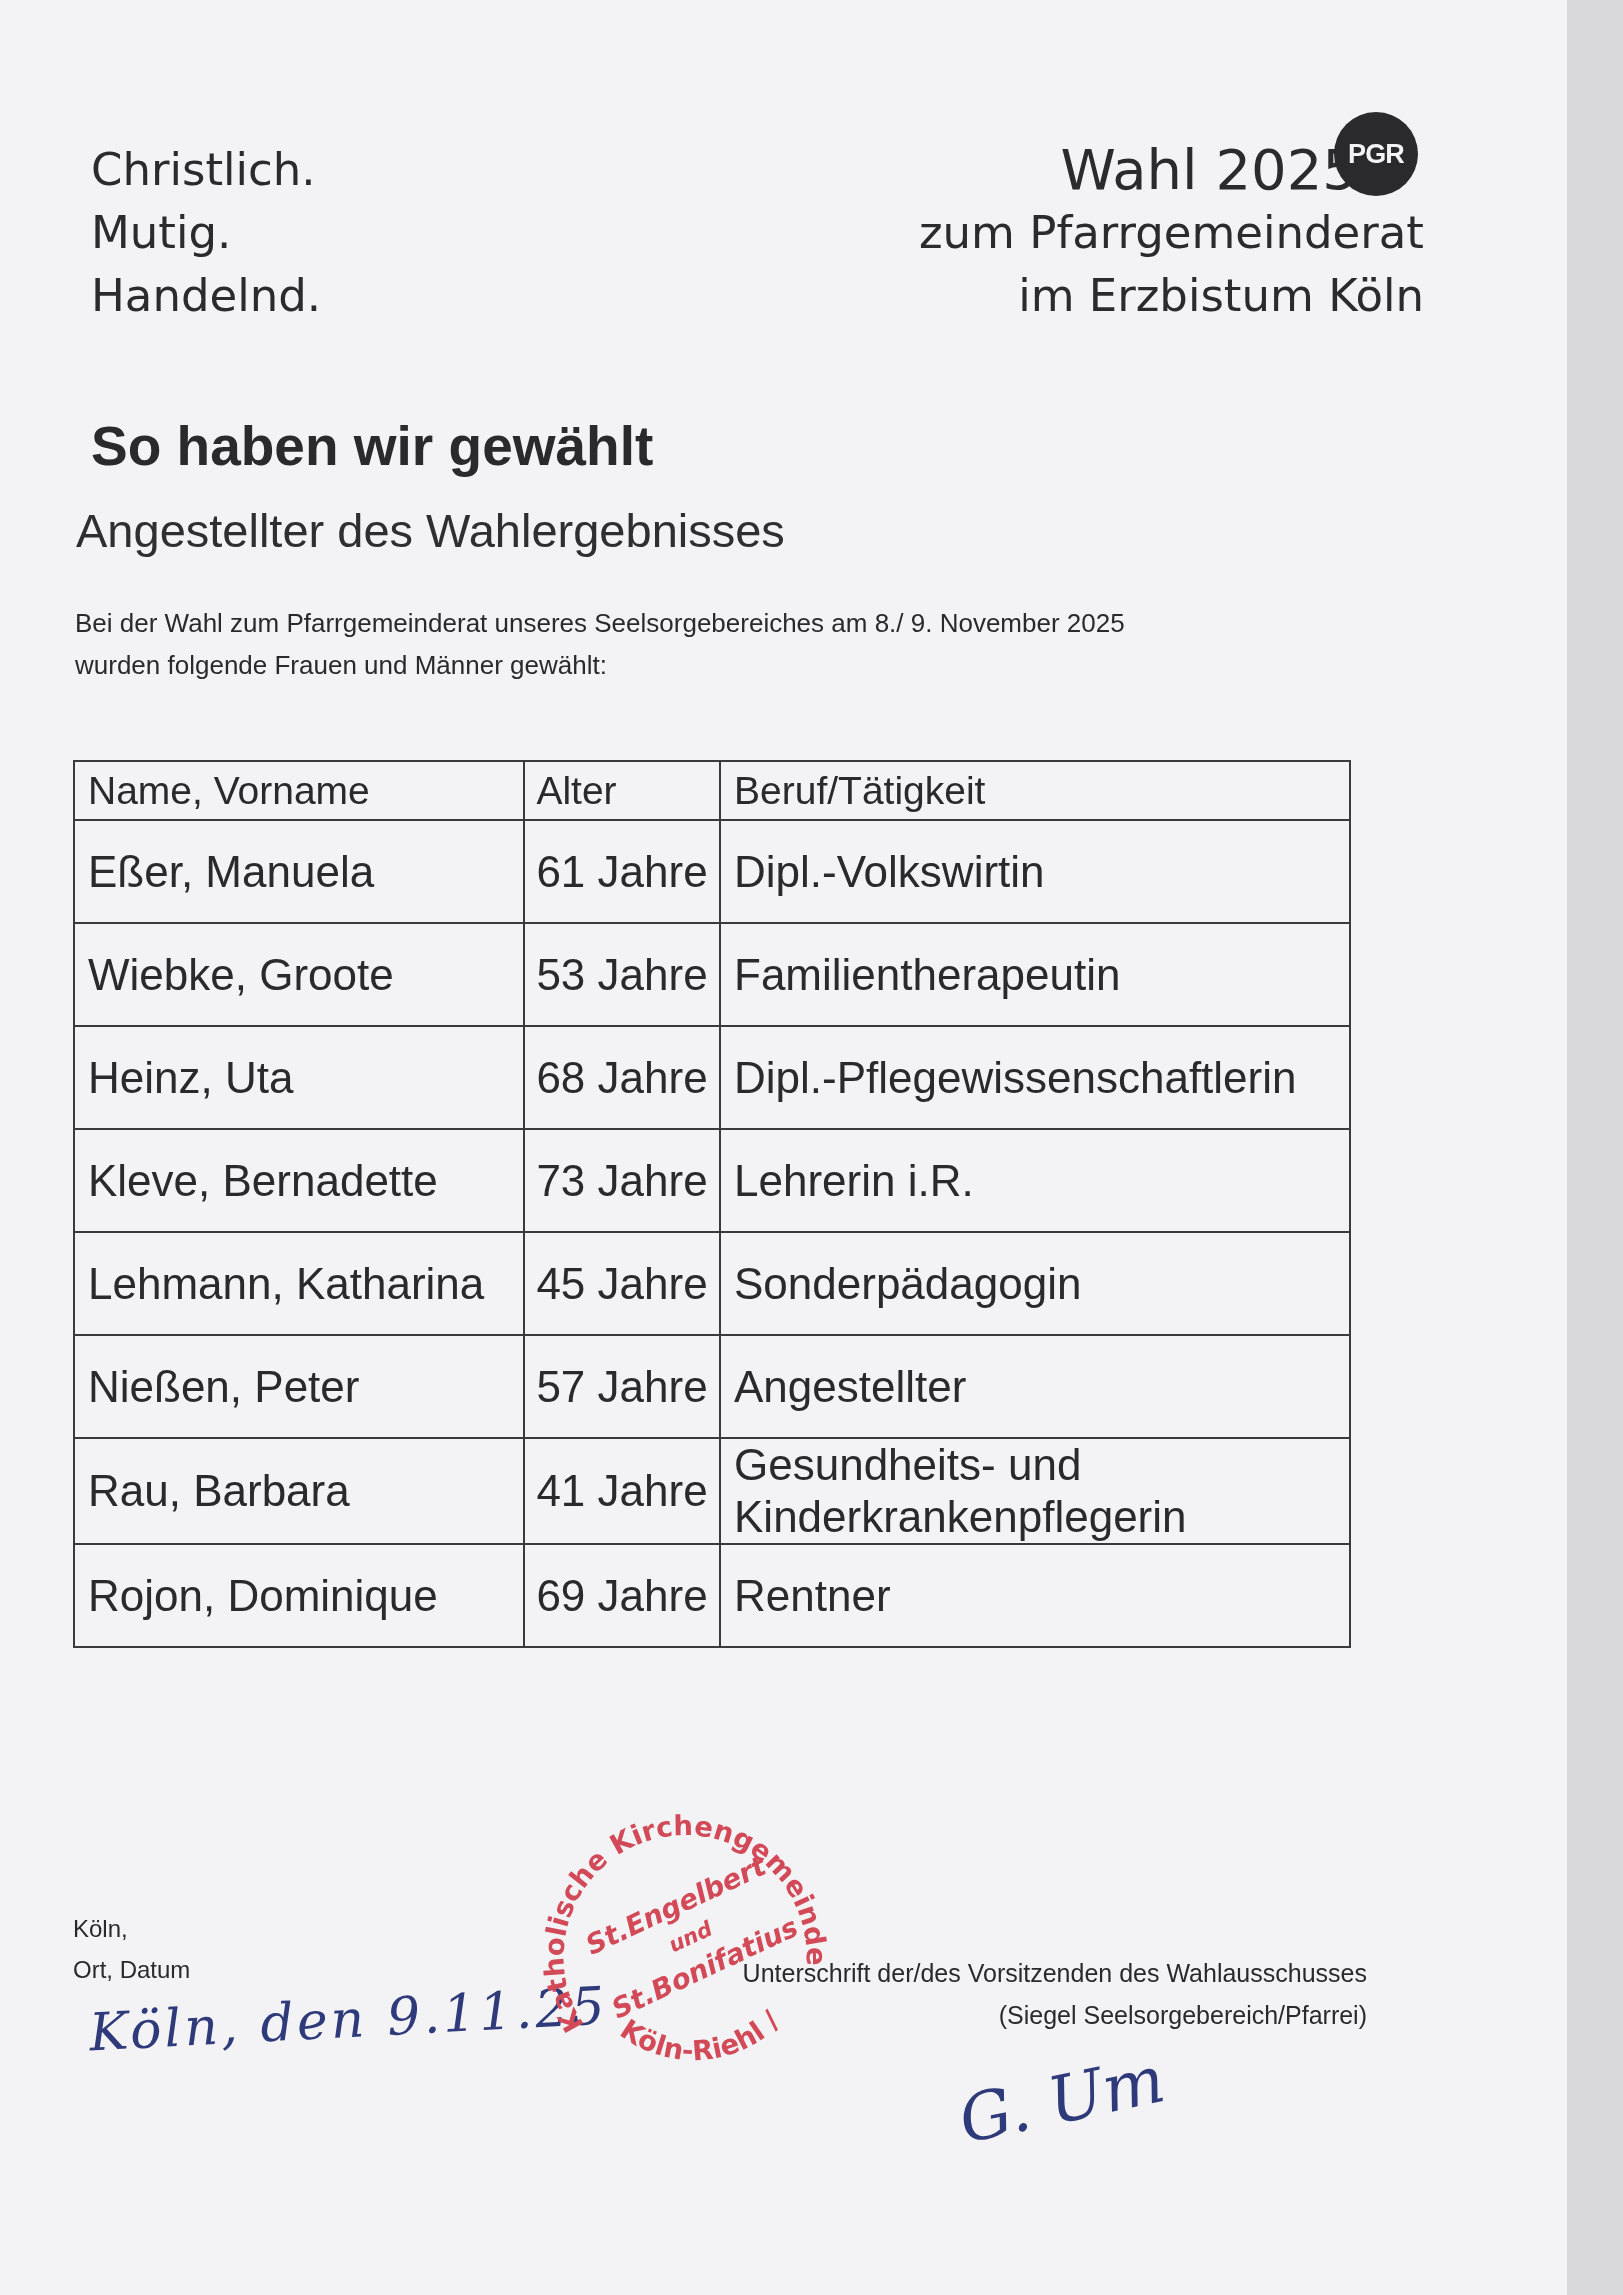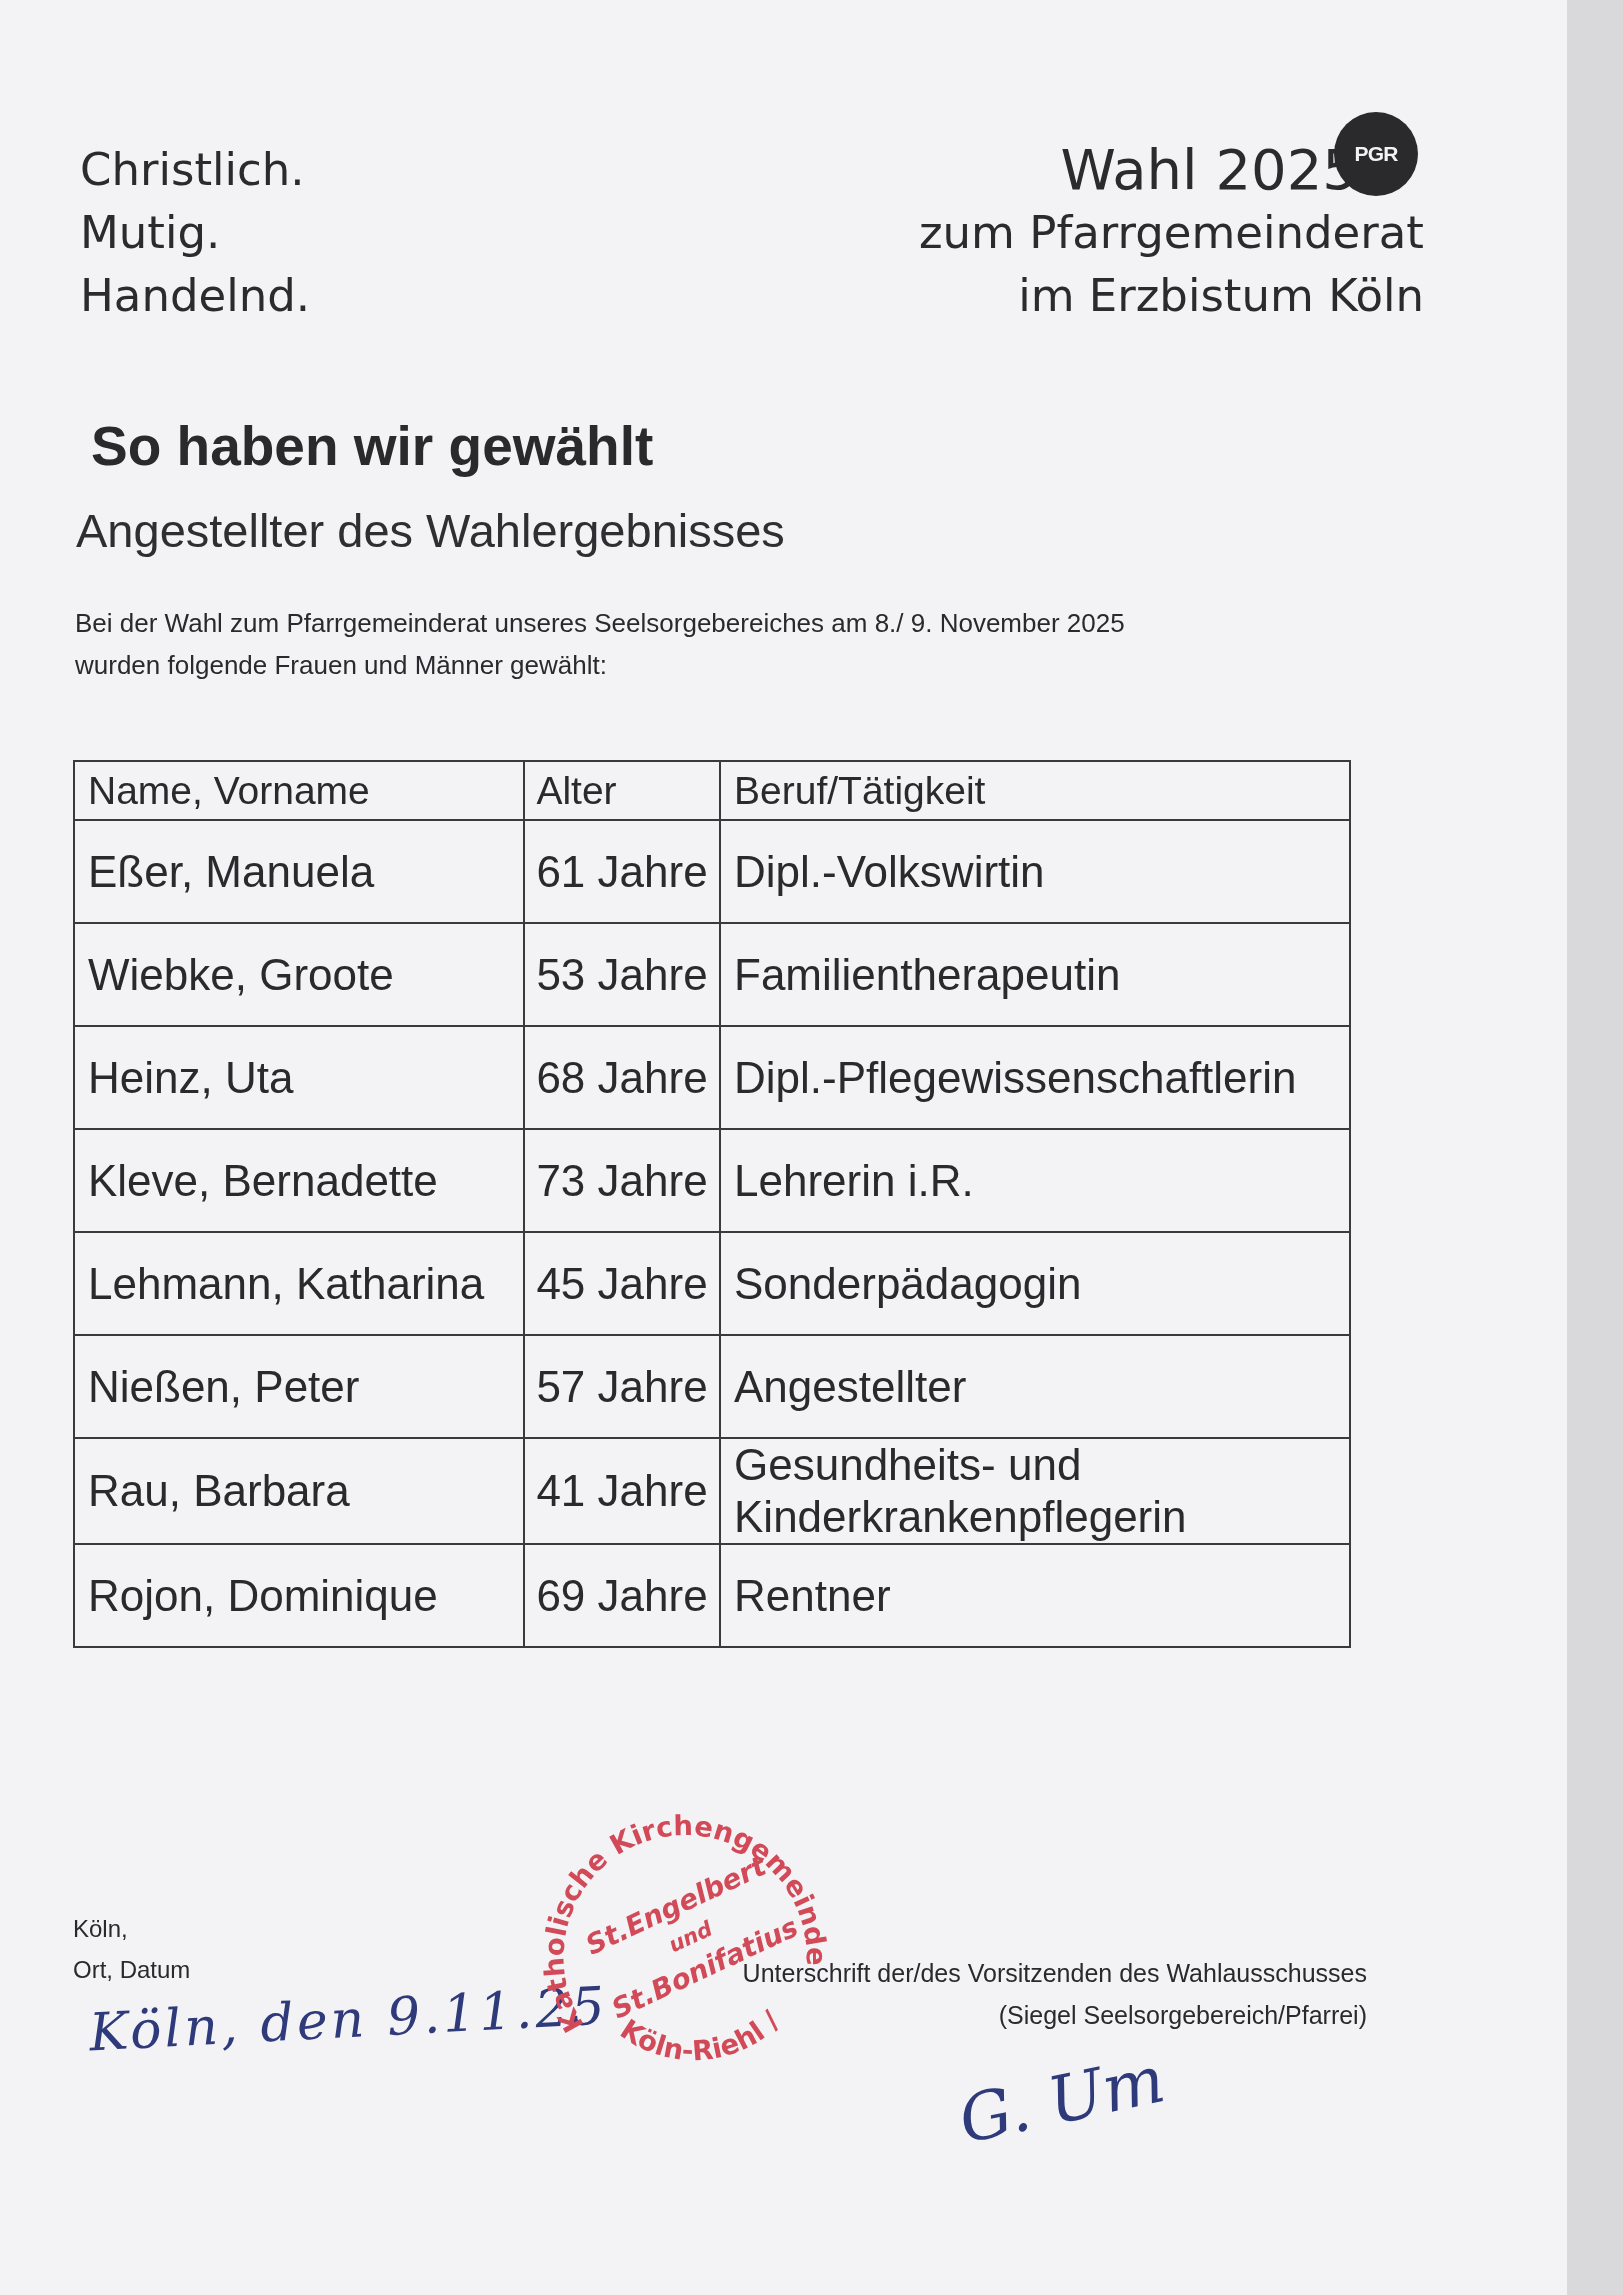--- a/index.html
+++ b/index.html
@@ -15,32 +15,32 @@
       position: absolute; left: 0; top: 0;
       width: 1567px; height: 2295px;
       background: #f3f3f6;
     }
     .abs { position: absolute; }
     .slogan {
       left: 80px; top: 138px;
       font-family: "DejaVu Sans", sans-serif;
       font-size: 45px; line-height: 63px; color: #2b2b2d;
     }
-    .slogan div { white-space: nowrap; }
+    .slogan div { white-space: nowrap; margin-left: 11px; }
     .header-right {
       right: 143px; top: 138px; text-align: right;
       font-family: "DejaVu Sans", sans-serif;
       color: #2b2b2d;
     }
     .wahl { font-size: 56px; line-height: 63px; margin-right: 66px; }
     .sub1 { font-size: 45px; line-height: 63px; }
     .pgr {
       left: 1334px; top: 112px; width: 84px; height: 84px;
       border-radius: 50%; background: #2a2a2c; color: #f3f3f6;
-      font-weight: bold; font-size: 21px;
+      font-weight: bold; font-size: 27px;
       display: flex; align-items: center; justify-content: center;
       letter-spacing: -0.8px;
     }
     .title { left: 76px; top: 414px; font-size: 55px; font-weight: bold; color: #2a2a2c; white-space: nowrap; margin-left: 15px; }
     .subtitle { left: 76px; top: 503px; font-size: 47px; color: #2f2f31; white-space: nowrap; }
     .intro { left: 75px; top: 602px; font-size: 26px; line-height: 42px; color: #2a2a2c; }
     .intro div { white-space: nowrap; }
     table.results {
       position: absolute; left: 73px; top: 760px;
       width: 1278px; border-collapse: collapse;

